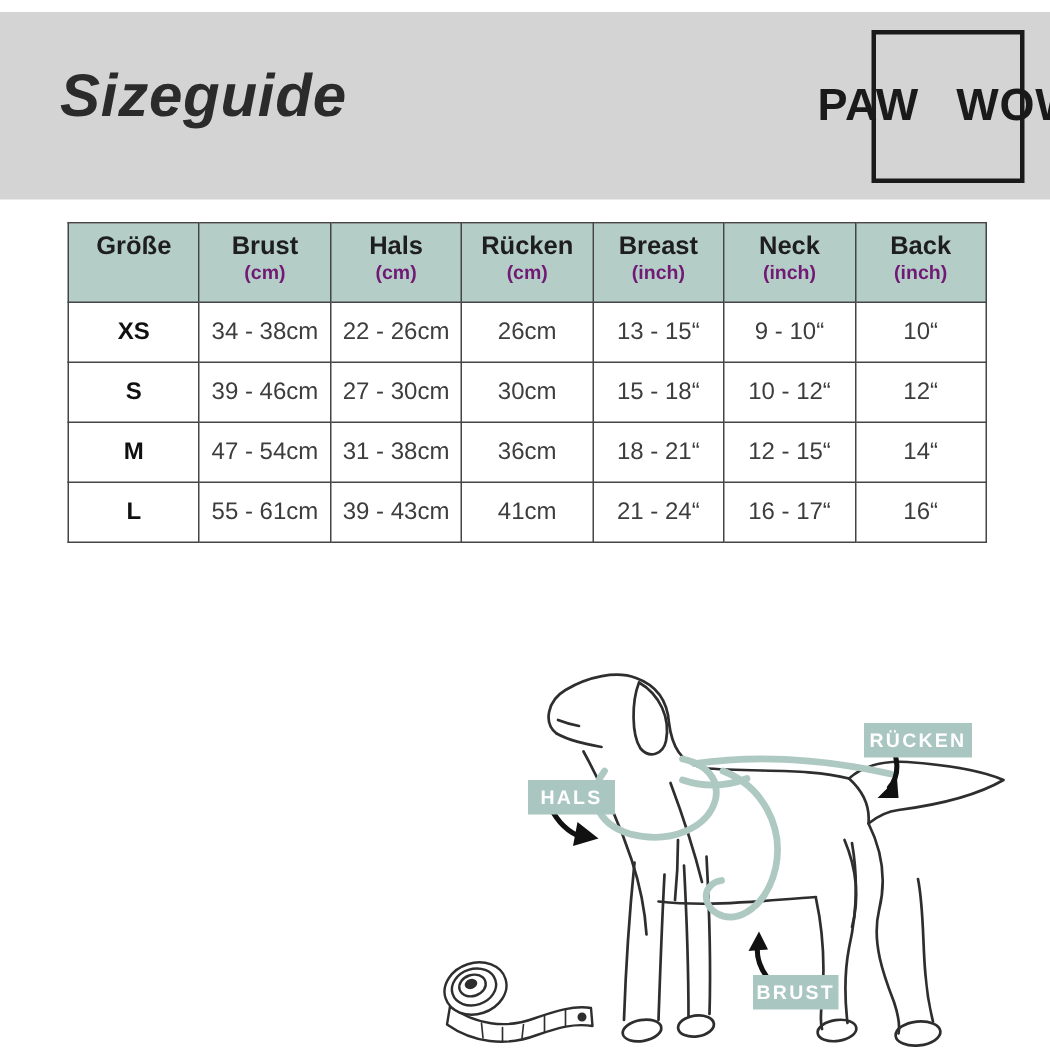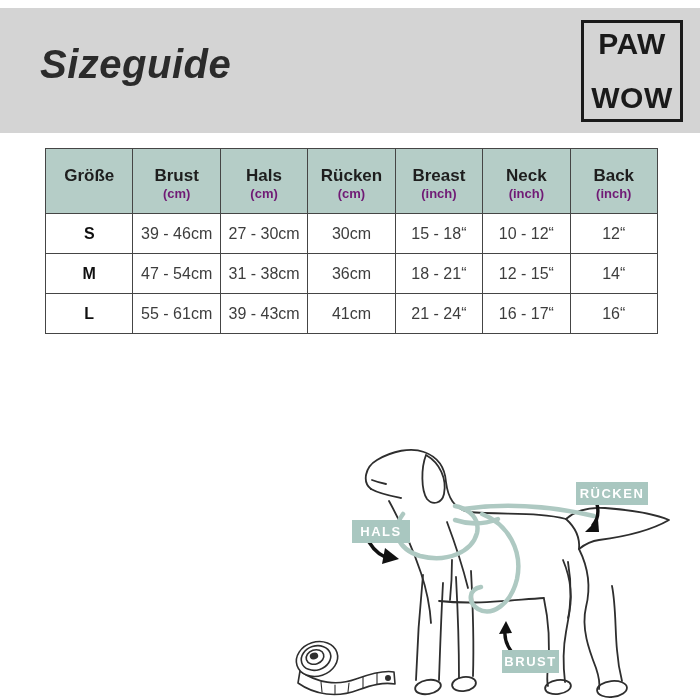--- a/index.html
+++ b/index.html
@@ -11,38 +11,38 @@
   .banner{
     position:absolute;left:0;top:8px;width:700px;height:125px;
     background:#d4d4d4;
   }
   .page-title{
     position:absolute;left:40px;top:42px;
     font-size:40px;font-weight:bold;color:#2b2b2b;letter-spacing:0.5px;font-style:italic;
   }
   .logo{
     position:absolute;left:581px;top:20px;width:96px;height:96px;
-    border:3px solid #1a1a1a;display:flex;flex-direction:column;
+    border:3px solid #1a1a1a;display:flex;flex-direction:row;
     align-items:center;justify-content:center;gap:25px;
   }
   .logo span{
     font-size:30px;font-weight:bold;color:#1a1a1a;line-height:0.95;
     letter-spacing:0.5px;
   }
   
   table.size-table{
     position:absolute;left:45px;top:148px;width:613px;
     border-collapse:collapse;table-layout:fixed;
   }
   table.size-table th, table.size-table td{
     border:1px solid #454545;text-align:center;vertical-align:middle;
     padding:0;
   }
   table.size-table thead th{
-    background:#b5cdc7;height:47px;vertical-align:top;padding-top:17px;margin-top:44px;
+    background:#b5cdc7;height:47px;vertical-align:top;padding-top:5px;margin-top:44px;
   }
   .col-label{font-size:17px;font-weight:bold;color:#1e1e1e;line-height:20px;}
   .col-unit{font-size:13px;color:#701a75;line-height:15px;}
   table.size-table tbody td{
     height:39px;font-size:16px;color:#3d3d3d;background:#ffffff;
   }
   table.size-table tbody td.size-cell{font-weight:bold;color:#101010;font-size:16px;}
   
   .diagram-svg{position:absolute;left:270px;top:435px;}
   .measure-label{
@@ -100,20 +100,29 @@
           <div class="col-label">Neck</div>
           <div class="col-unit">(inch)</div>
         </th>
       <th>
           <div class="col-label">Back</div>
           <div class="col-unit">(inch)</div>
         </th>
     </tr>
   </thead>
   <tbody>
+    <tr>
+      <td class="size-cell">XS</td>
+      <td>34 - 38cm</td>
+      <td>22 - 26cm</td>
+      <td>26cm</td>
+      <td>13 - 15“</td>
+      <td>9 - 10“</td>
+      <td>10“</td>
+    </tr>
     <tr>
       <td class="size-cell">S</td>
       <td>39 - 46cm</td>
       <td>27 - 30cm</td>
       <td>30cm</td>
       <td>15 - 18“</td>
       <td>10 - 12“</td>
       <td>12“</td>
     </tr>
     <tr>

